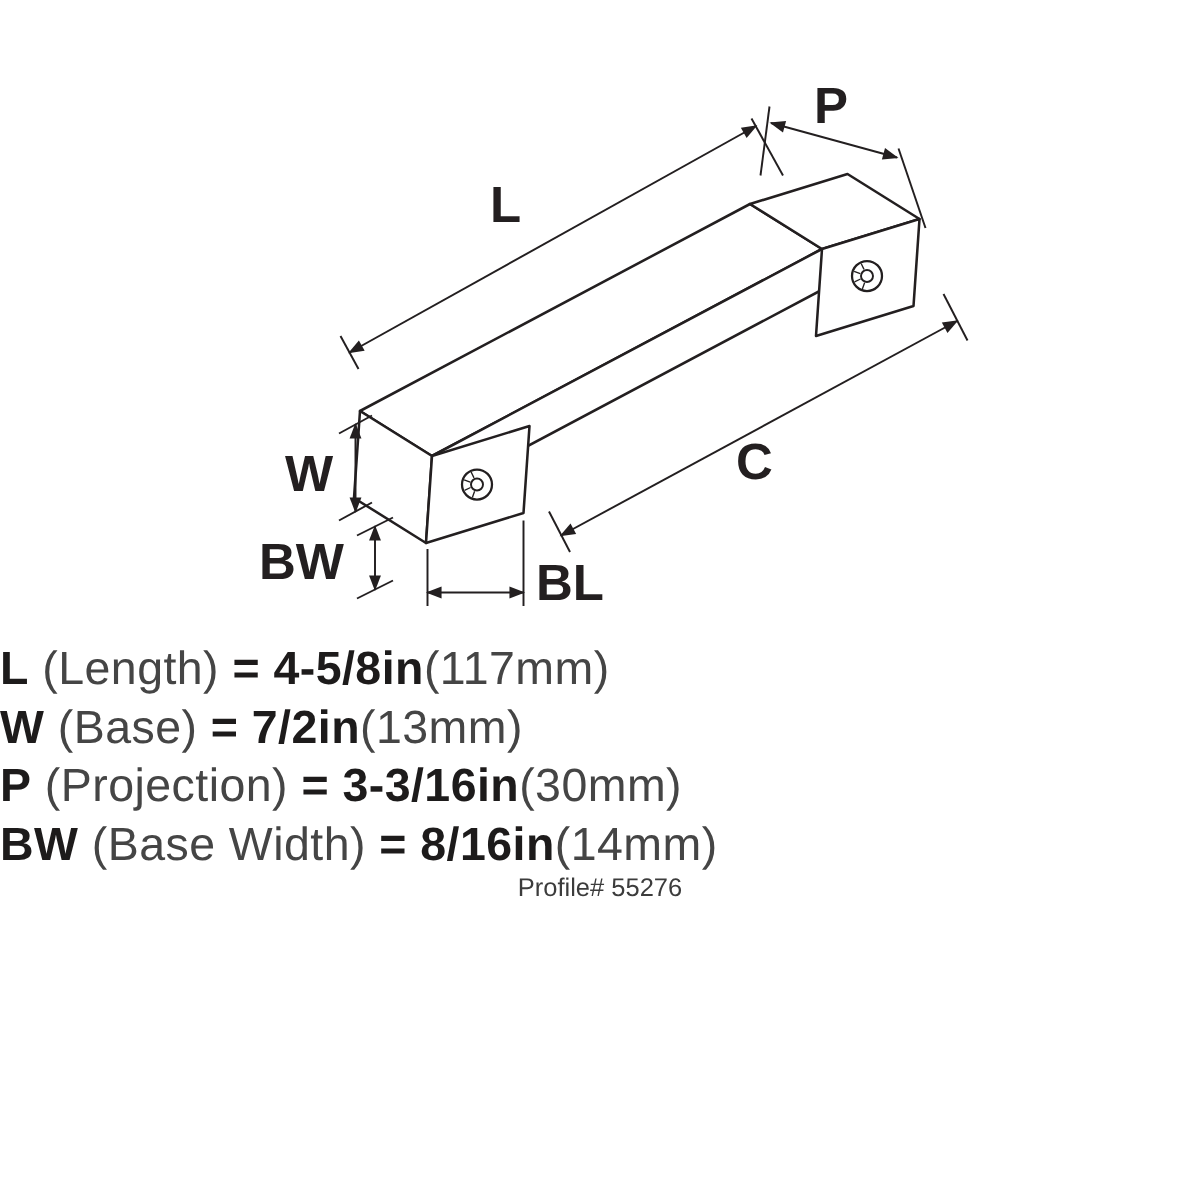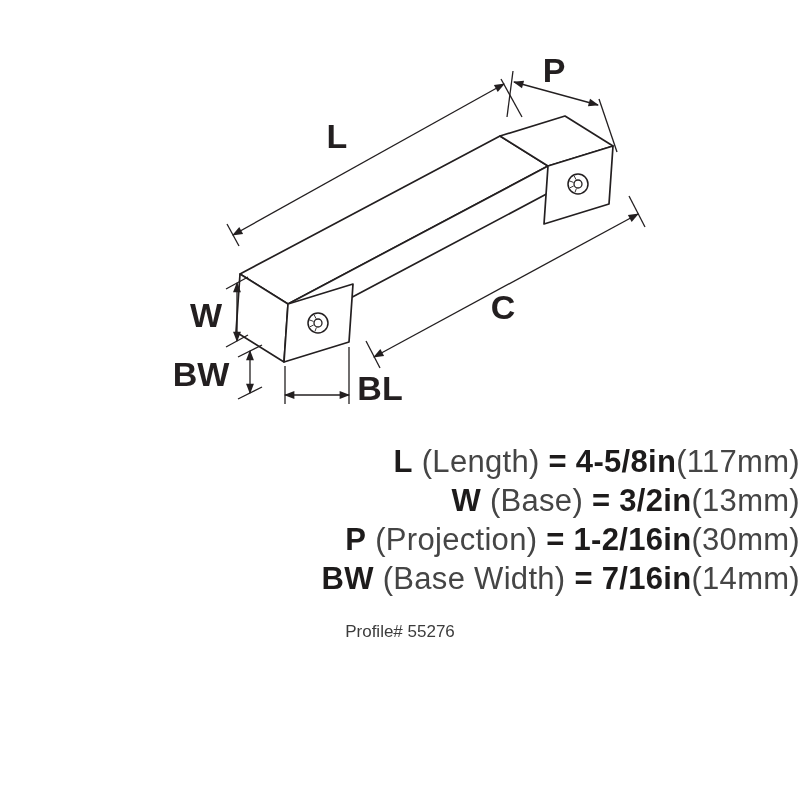--- a/index.html
+++ b/index.html
@@ -1,25 +1,25 @@
 <!DOCTYPE html>
 <html><head>
 <meta charset="utf-8">
 <style>
   * { margin: 0; padding: 0; box-sizing: border-box; }
   html, body { width: 800px; height: 800px; background: #ffffff; overflow: hidden; }
   body { font-family: "Liberation Sans", sans-serif; color: #231f20; }
   .page { width: 800px; height: 800px; padding-top: 6px; }
   svg { display: block; margin: 0 auto; }
   svg text { font-family: "Liberation Sans", sans-serif; }
-  .legend { text-align: right; margin-top: 16px; }
+  .legend { text-align: left; }
   .legend-row { font-size: 31px; line-height: 39px; letter-spacing: 0.3px; white-space: nowrap; }
   .bold { font-weight: bold; color: #1d1b1b; }
   .light { font-weight: normal; color: #454545; }
-  .footer { text-align: center; margin-top: 24px; font-size: 17px; color: #3c3c3c; }
+  .footer { text-align: center; font-size: 17px; color: #3c3c3c; }
 </style>
 </head>
 <body>
 
 <div class="page">
 
   <svg width="800" height="420" viewBox="0 0 800 420">
     <defs>
       <marker id="ah" viewBox="0 0 10 10" refX="9" refY="5" markerWidth="9" markerHeight="8" orient="auto-start-reverse">
         <path d="M0,1.2 L10,5 L0,8.8 Z" fill="#231f20"></path>
@@ -93,31 +93,31 @@
     <div class="legend-row">
       <span class="bold">L</span>
       <span class="light">(Length)</span>
       <span class="bold">=</span>
       <span class="bold">4-5/8in</span><span class="light">(117mm)</span>
     </div>
     <div class="legend-row">
       <span class="bold">W</span>
       <span class="light">(Base)</span>
       <span class="bold">=</span>
-      <span class="bold">3/2in</span><span class="light">(13mm)</span>
+      <span class="bold">7/2in</span><span class="light">(13mm)</span>
     </div>
     <div class="legend-row">
       <span class="bold">P</span>
       <span class="light">(Projection)</span>
       <span class="bold">=</span>
-      <span class="bold">1-2/16in</span><span class="light">(30mm)</span>
+      <span class="bold">3-3/16in</span><span class="light">(30mm)</span>
     </div>
     <div class="legend-row">
       <span class="bold">BW</span>
       <span class="light">(Base Width)</span>
       <span class="bold">=</span>
-      <span class="bold">7/16in</span><span class="light">(14mm)</span>
+      <span class="bold">8/16in</span><span class="light">(14mm)</span>
     </div>
   </div>
 
   <div class="footer">Profile# 55276</div>
 
 </div>
 
 </body></html>

